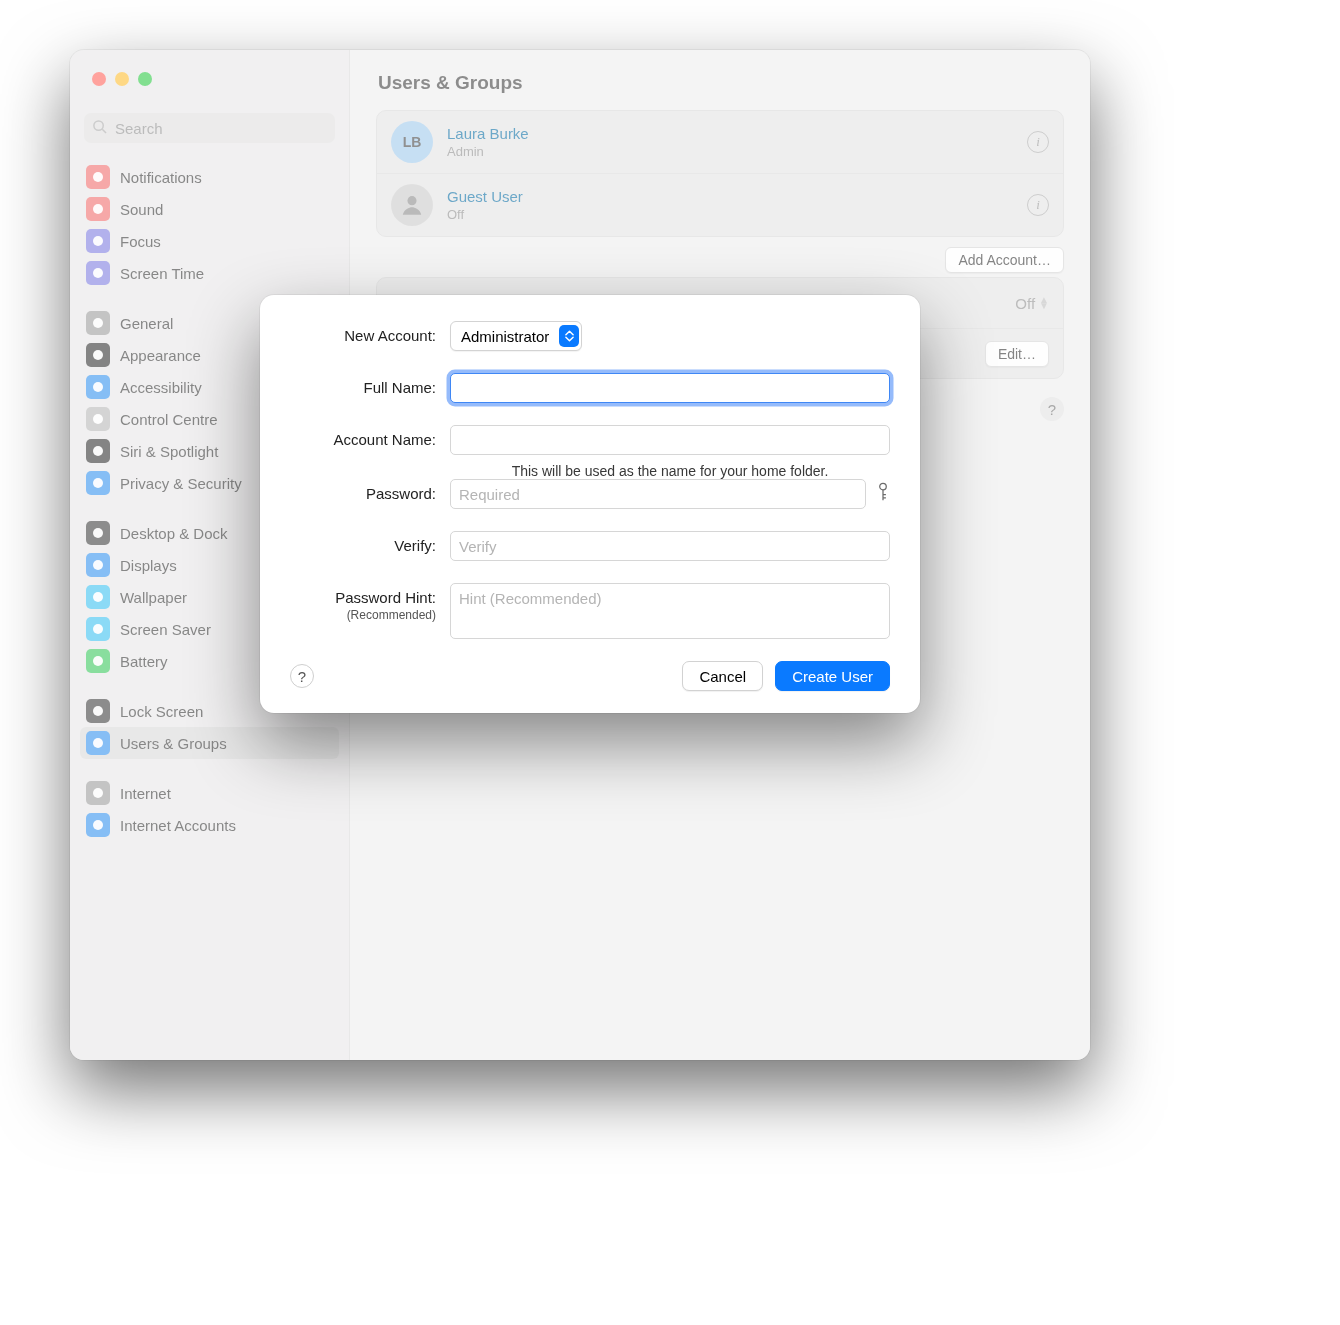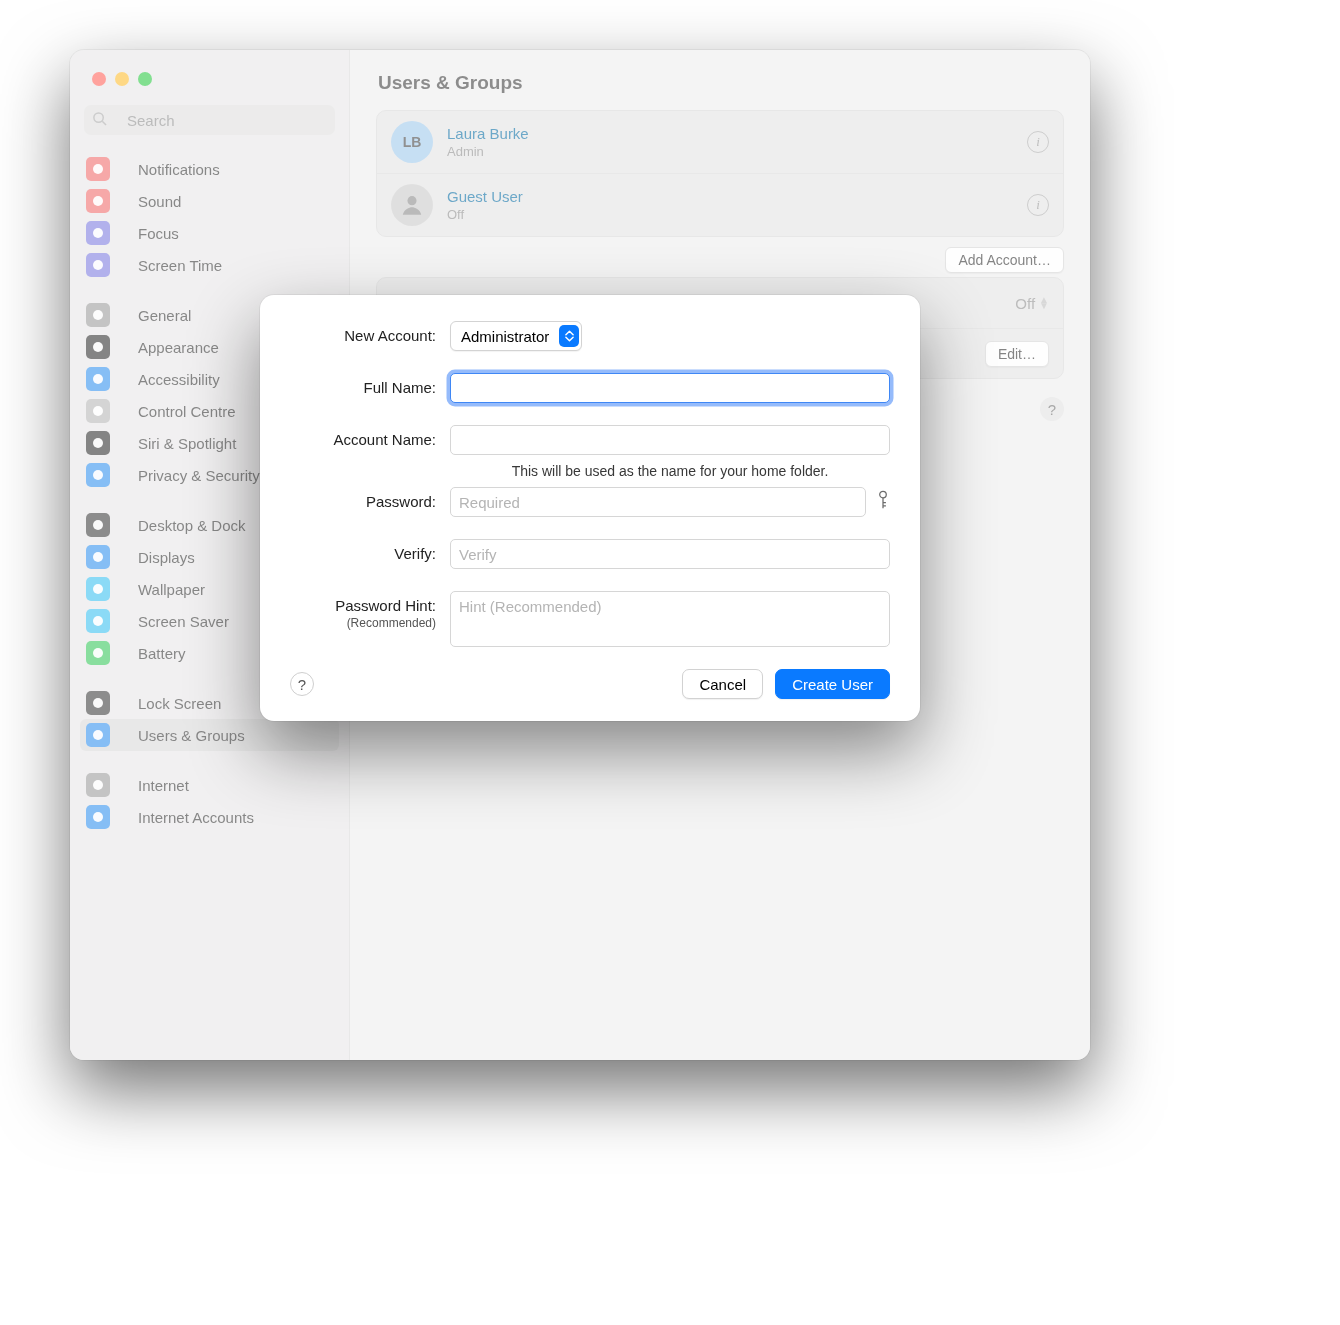--- a/index.html
+++ b/index.html
@@ -58,36 +58,35 @@
     .page-title {
       font-size:19px; font-weight:700; color:#3a3a3a;
       padding:6px 0 16px 2px;
     }
 
     
     .search {
       display:flex; align-items:center;
       background:#dedddd; border-radius:7px;
       height:30px; padding:0 8px;
-      margin:0 4px 18px 4px;
-      gap:12px;
+      margin:8px 4px 18px 4px;
     }
     .search svg { opacity:.55; margin-right:6px; }
     .search input {
       border:0; background:transparent; outline:0;
       font-size:15px; width:100%; color:#333;
     }
     .search input::placeholder { color:#8b8b8b; }
 
     .side-group { margin:0 0 18px 0; }
     .side-item {
       display:flex; align-items:center;
       height:32px; padding:0 8px 0 6px;
       border-radius:6px; font-size:15px; color:#313131;
-      gap:28px;
+      gap:10px;
     }
     .side-item.active { background:#d8d8d8; }
     .icn {
       width:24px; height:24px; border-radius:5px;
       display:flex; align-items:center; justify-content:center;
       color:#fff; flex:0 0 24px;
     }
     .icn svg { width:16px; height:16px; }
 
     
@@ -501,21 +500,21 @@
       </div>
     </div>
 
     <div class="frow">
       <div class="flabel">Full Name:</div>
       <div class="fcontrol">
         <input class="tinput focused" type="text" style="">
       </div>
     </div>
 
-    <div class="frow" style="margin-bottom:8px">
+    <div class="frow" style="margin-bottom:0">
       <div class="flabel">Account Name:</div>
       <div class="fcontrol">
         <input class="tinput" type="text" style="">
         <div class="helper">This will be used as the name for your home folder.</div>
       </div>
     </div>
 
     <div class="frow">
       <div class="flabel">Password:</div>
       <div class="fcontrol withkey">

